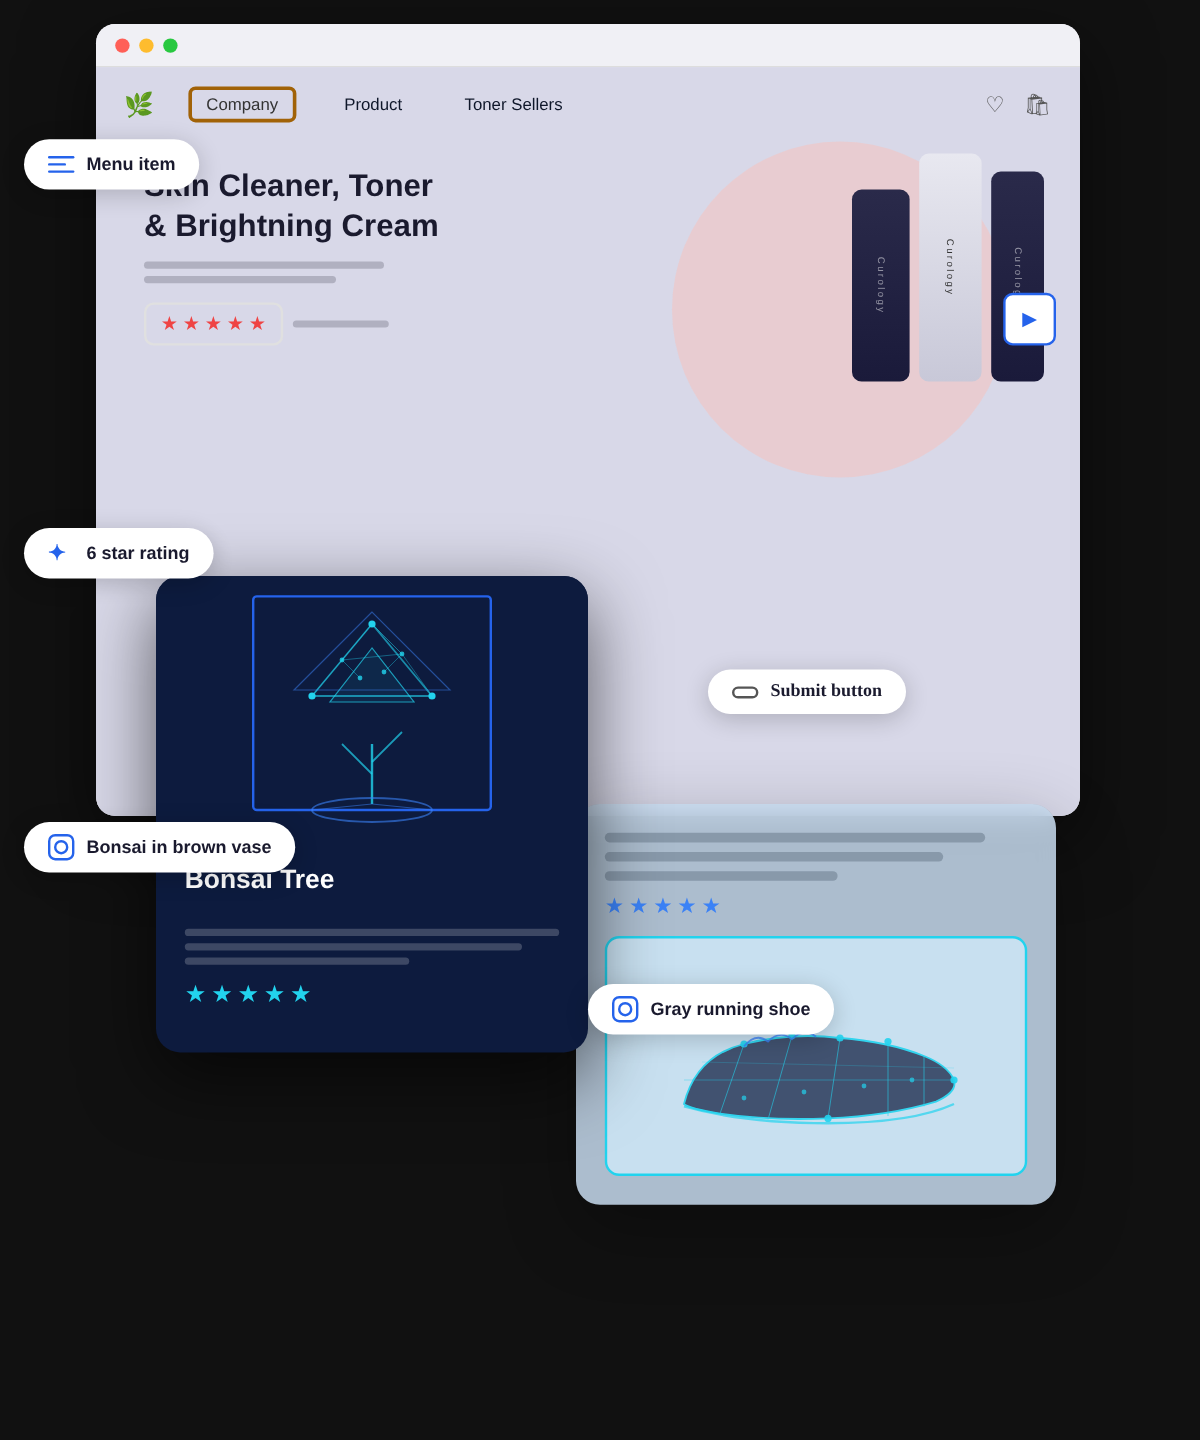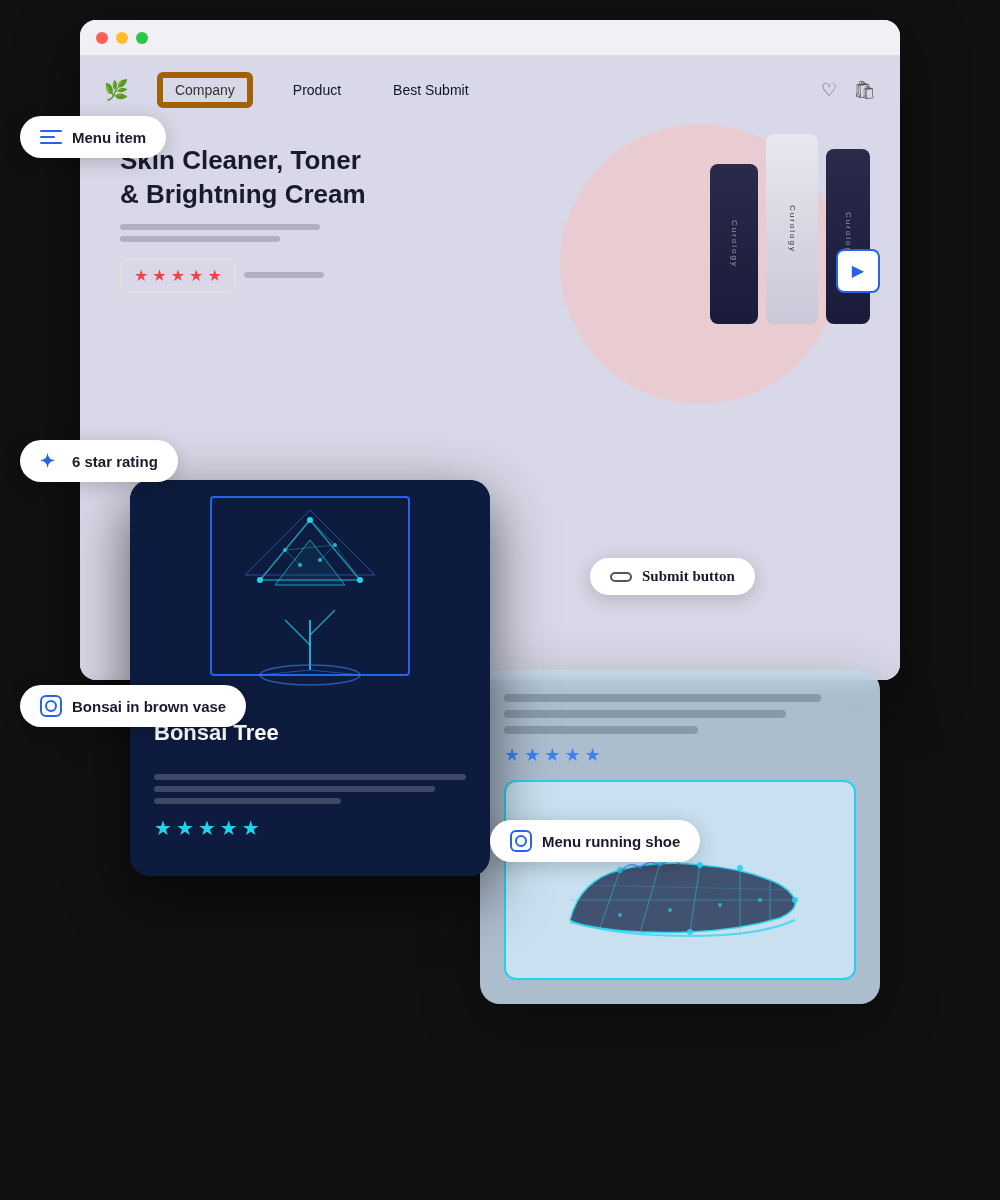--- a/index.html
+++ b/index.html
@@ -55,21 +55,21 @@
       position: relative;
       z-index: 2;
     }
     .nav-link {
       font-size: 14px;
       color: #0f172a;
       cursor: pointer;
       padding: 4px 12px;
     }
     .nav-link.active {
-      border: 6px solid #a16207;
+      border: 3px solid #a16207;
       border-radius: 6px;
       color: #333;
     }
     .nav-icons {
       margin-left: auto;
       display: flex;
       gap: 16px;
       color: #555;
       font-size: 18px;
     }
@@ -407,21 +407,21 @@
     <div class="dot dot-red"></div>
     <div class="dot dot-yellow"></div>
     <div class="dot dot-green"></div>
   </div>
   <div class="browser-content">
 
     <div class="nav-bar">
       <span class="leaf-logo">🌿</span>
       <span class="nav-link active">Company</span>
       <span class="nav-link">Product</span>
-      <span class="nav-link">Best Submit</span>
+      <span class="nav-link">Toner Sellers</span>
       <div class="nav-icons">
         <span>♡</span>
         <span>🛍</span>
       </div>
     </div>
 
     <div class="hero">
       <div class="hero-title">Skin Cleaner, Toner &amp; Brightning Cream</div>
       <div class="hero-lines">
         <div class="hero-line"></div>
@@ -472,21 +472,21 @@
   <span>Submit button</span>
 </div>
 
 <div class="chip chip-bonsai">
   <div class="icon-scan"></div>
   <span>Bonsai in brown vase</span>
 </div>
 
 <div class="chip chip-shoe">
   <div class="icon-scan"></div>
-  <span>Menu running shoe</span>
+  <span>Gray running shoe</span>
 </div>
 
 <div class="bonsai-card">
   <div class="bonsai-image-area">
     <div class="bonsai-detect-box"></div>
 
     <svg class="bonsai-svg" width="180" height="200" viewBox="0 0 180 200">
 
       <line x1="90" y1="180" x2="90" y2="130" stroke="#22d3ee" stroke-width="2" opacity="0.8"></line>
       <line x1="90" y1="155" x2="65" y2="130" stroke="#22d3ee" stroke-width="1.5" opacity="0.7"></line>

